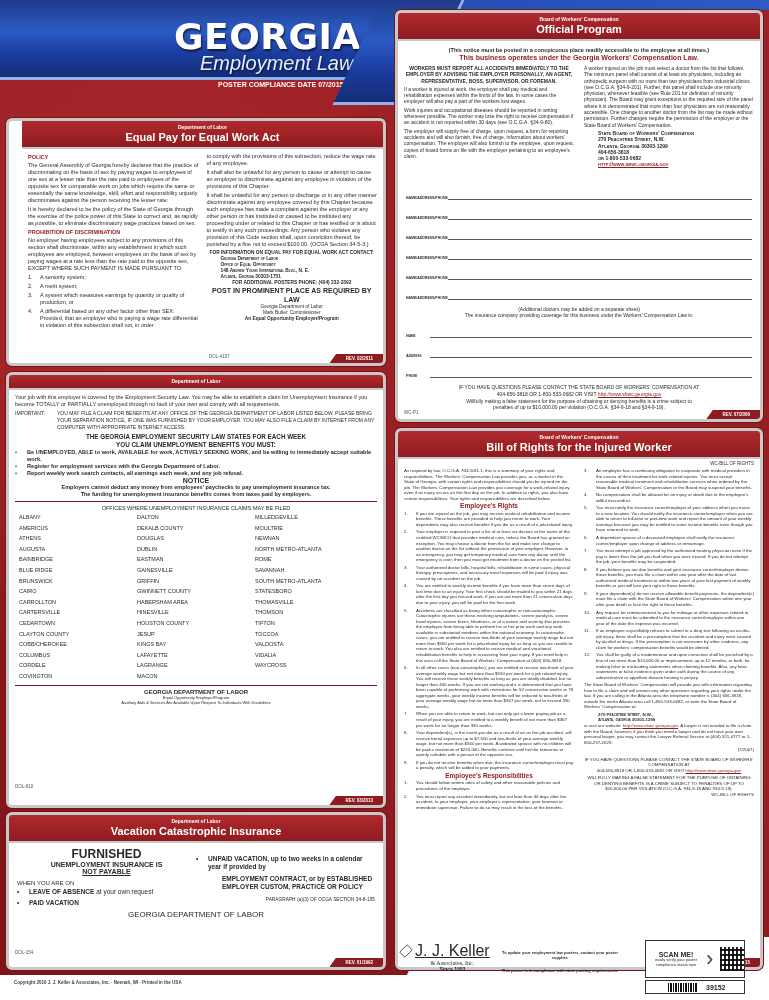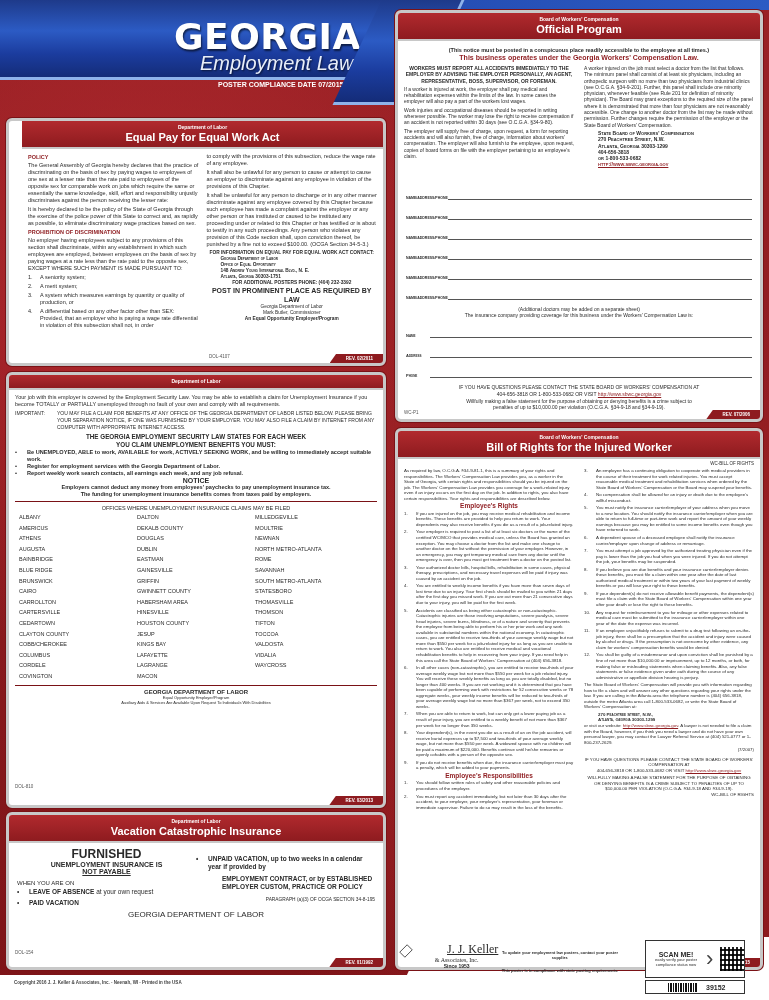--- a/index.html
+++ b/index.html
@@ -126,21 +126,21 @@
   
   .footer {
     position: absolute; left: 0; top: 975px; width: 769px; height: 25px; background: #fff; z-index: 2;
   }
   .footer-band {
     position: absolute; left: 395px; top: 937px; width: 374px; height: 63px; background: #fff;
     z-index: 2; clip-path: polygon(8% 0, 100% 0, 100% 100%, 0 100%);
   }
   .copyright { position: absolute; left: 14px; top: 980px; font-size: 4.5px; font-weight: bold; color: #444; z-index: 4; }
   .keller { position: absolute; left: 415px; top: 942px; z-index: 4; text-align: center; }
-  .keller .logo { font-family: Liberation Serif, serif; font-size: 12px; text-decoration: underline; margin-left: 32px; }
+  .keller .logo { font-family: Liberation Sans, sans-serif; font-size: 16px; text-decoration: underline; }
   .keller .sub { font-family: "Liberation Serif", serif; font-size: 6px; }
   .keller .since { font-size: 5px; font-weight: bold; }
   .keller .diamond { position: absolute; left: -14px; top: 2px; width: 10px; height: 14px; border: 1.5px solid #333; transform: rotate(45deg) scale(.8); }
   .update { position: absolute; left: 495px; top: 950px; font-size: 4px; font-weight: bold; z-index: 4; text-align: center; width: 130px; }
   .update .line2 { margin-top: 8px; }
   .scan {
     position: absolute; left: 645px; top: 940px; width: 100px; height: 38px; border: 1px solid #333;
     z-index: 4; display: flex; align-items: center; background: #fff;
   }
   .scan .txt { width: 60px; text-align: center; font-size: 4px; line-height: 5px; }

